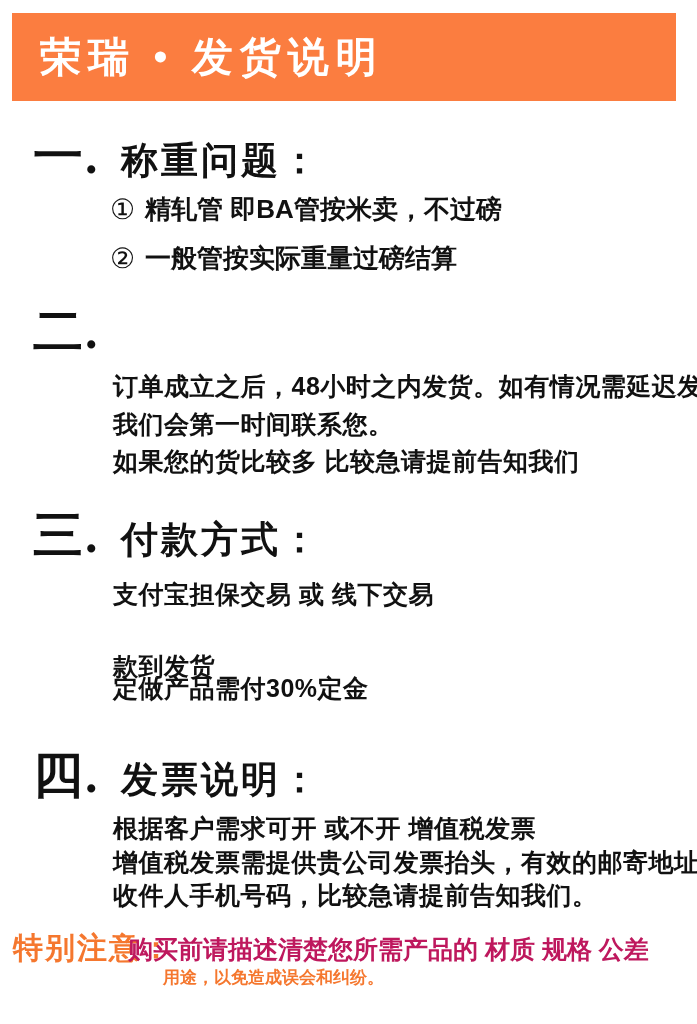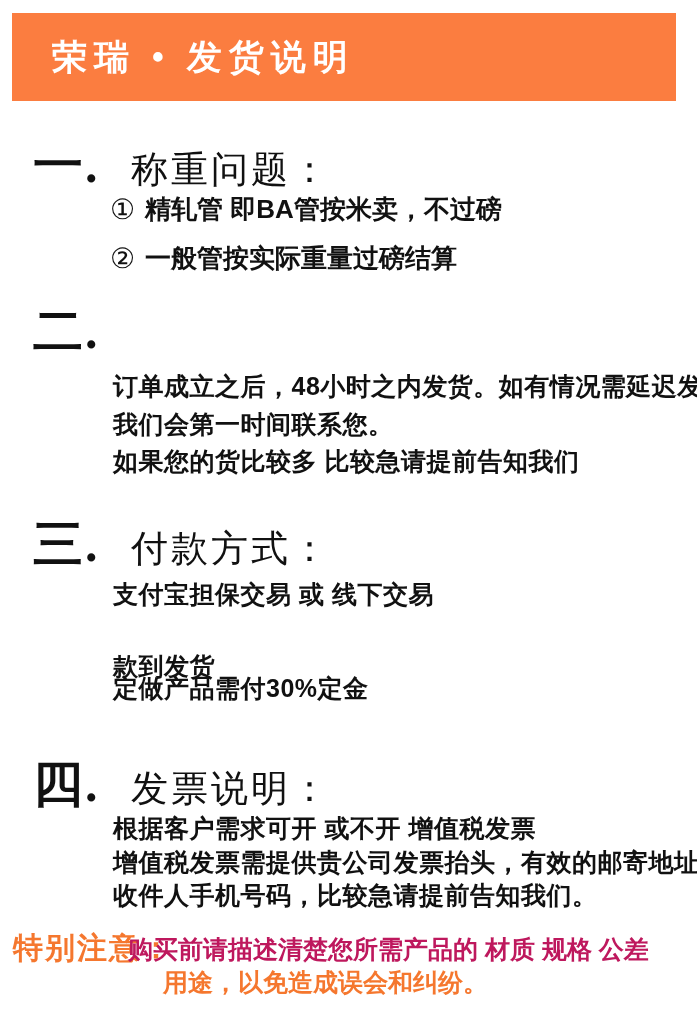--- a/index.html
+++ b/index.html
@@ -12,43 +12,43 @@
     color:#111111;
   }
   
   .banner {
     position:absolute; left:12px; top:13px;
     width:664px; height:88px;
     background:#fb7d40;
     display:flex; align-items:center;
   }
   .banner-title {
-    margin-left:40px;
+    margin-left:28px;
     color:#ffffff;
-    font-size:35px;
+    font-size:41px;
     font-weight:bold;
     letter-spacing:7px;
     font-family:"Liberation Serif", serif;
   }
   
   .sec-head {
     position:absolute; left:33px;
     display:flex; align-items:baseline;
     white-space:nowrap;
   }
   .numeral {
     display:inline-block; width:80px;
     font-family:"Liberation Serif", serif;
     font-size:50px; font-weight:bold;
     line-height:1;
     letter-spacing:2px;
   }
   .sec-title {
-    margin:18px;
-    font-size:37px; font-weight:400;
+    margin:8px;
+    font-size:37px; font-weight:700;
     letter-spacing:3px;
     line-height:1.15;
     text-align:center;
   }
   
   .body-line {
     position:absolute; left:113px;
     font-size:25px; font-weight:900;
     letter-spacing:0.5px;
     white-space:nowrap;
@@ -74,21 +74,21 @@
   }
   .notice-line1 {
     position:absolute; left:128px; top:933px;
     color:#be185d;
     font-size:25px; font-weight:900;
     white-space:nowrap;
   }
   .notice-line2 {
     position:absolute; left:163px; top:966px;
     color:#f5772e;
-    font-size:25px; font-weight:900;
+    font-size:17px; font-weight:900;
     white-space:nowrap;
     text-align:right;
   }
 </style>
 </head>
 <body>
 
 <div class="page">
 
   <header class="banner">

